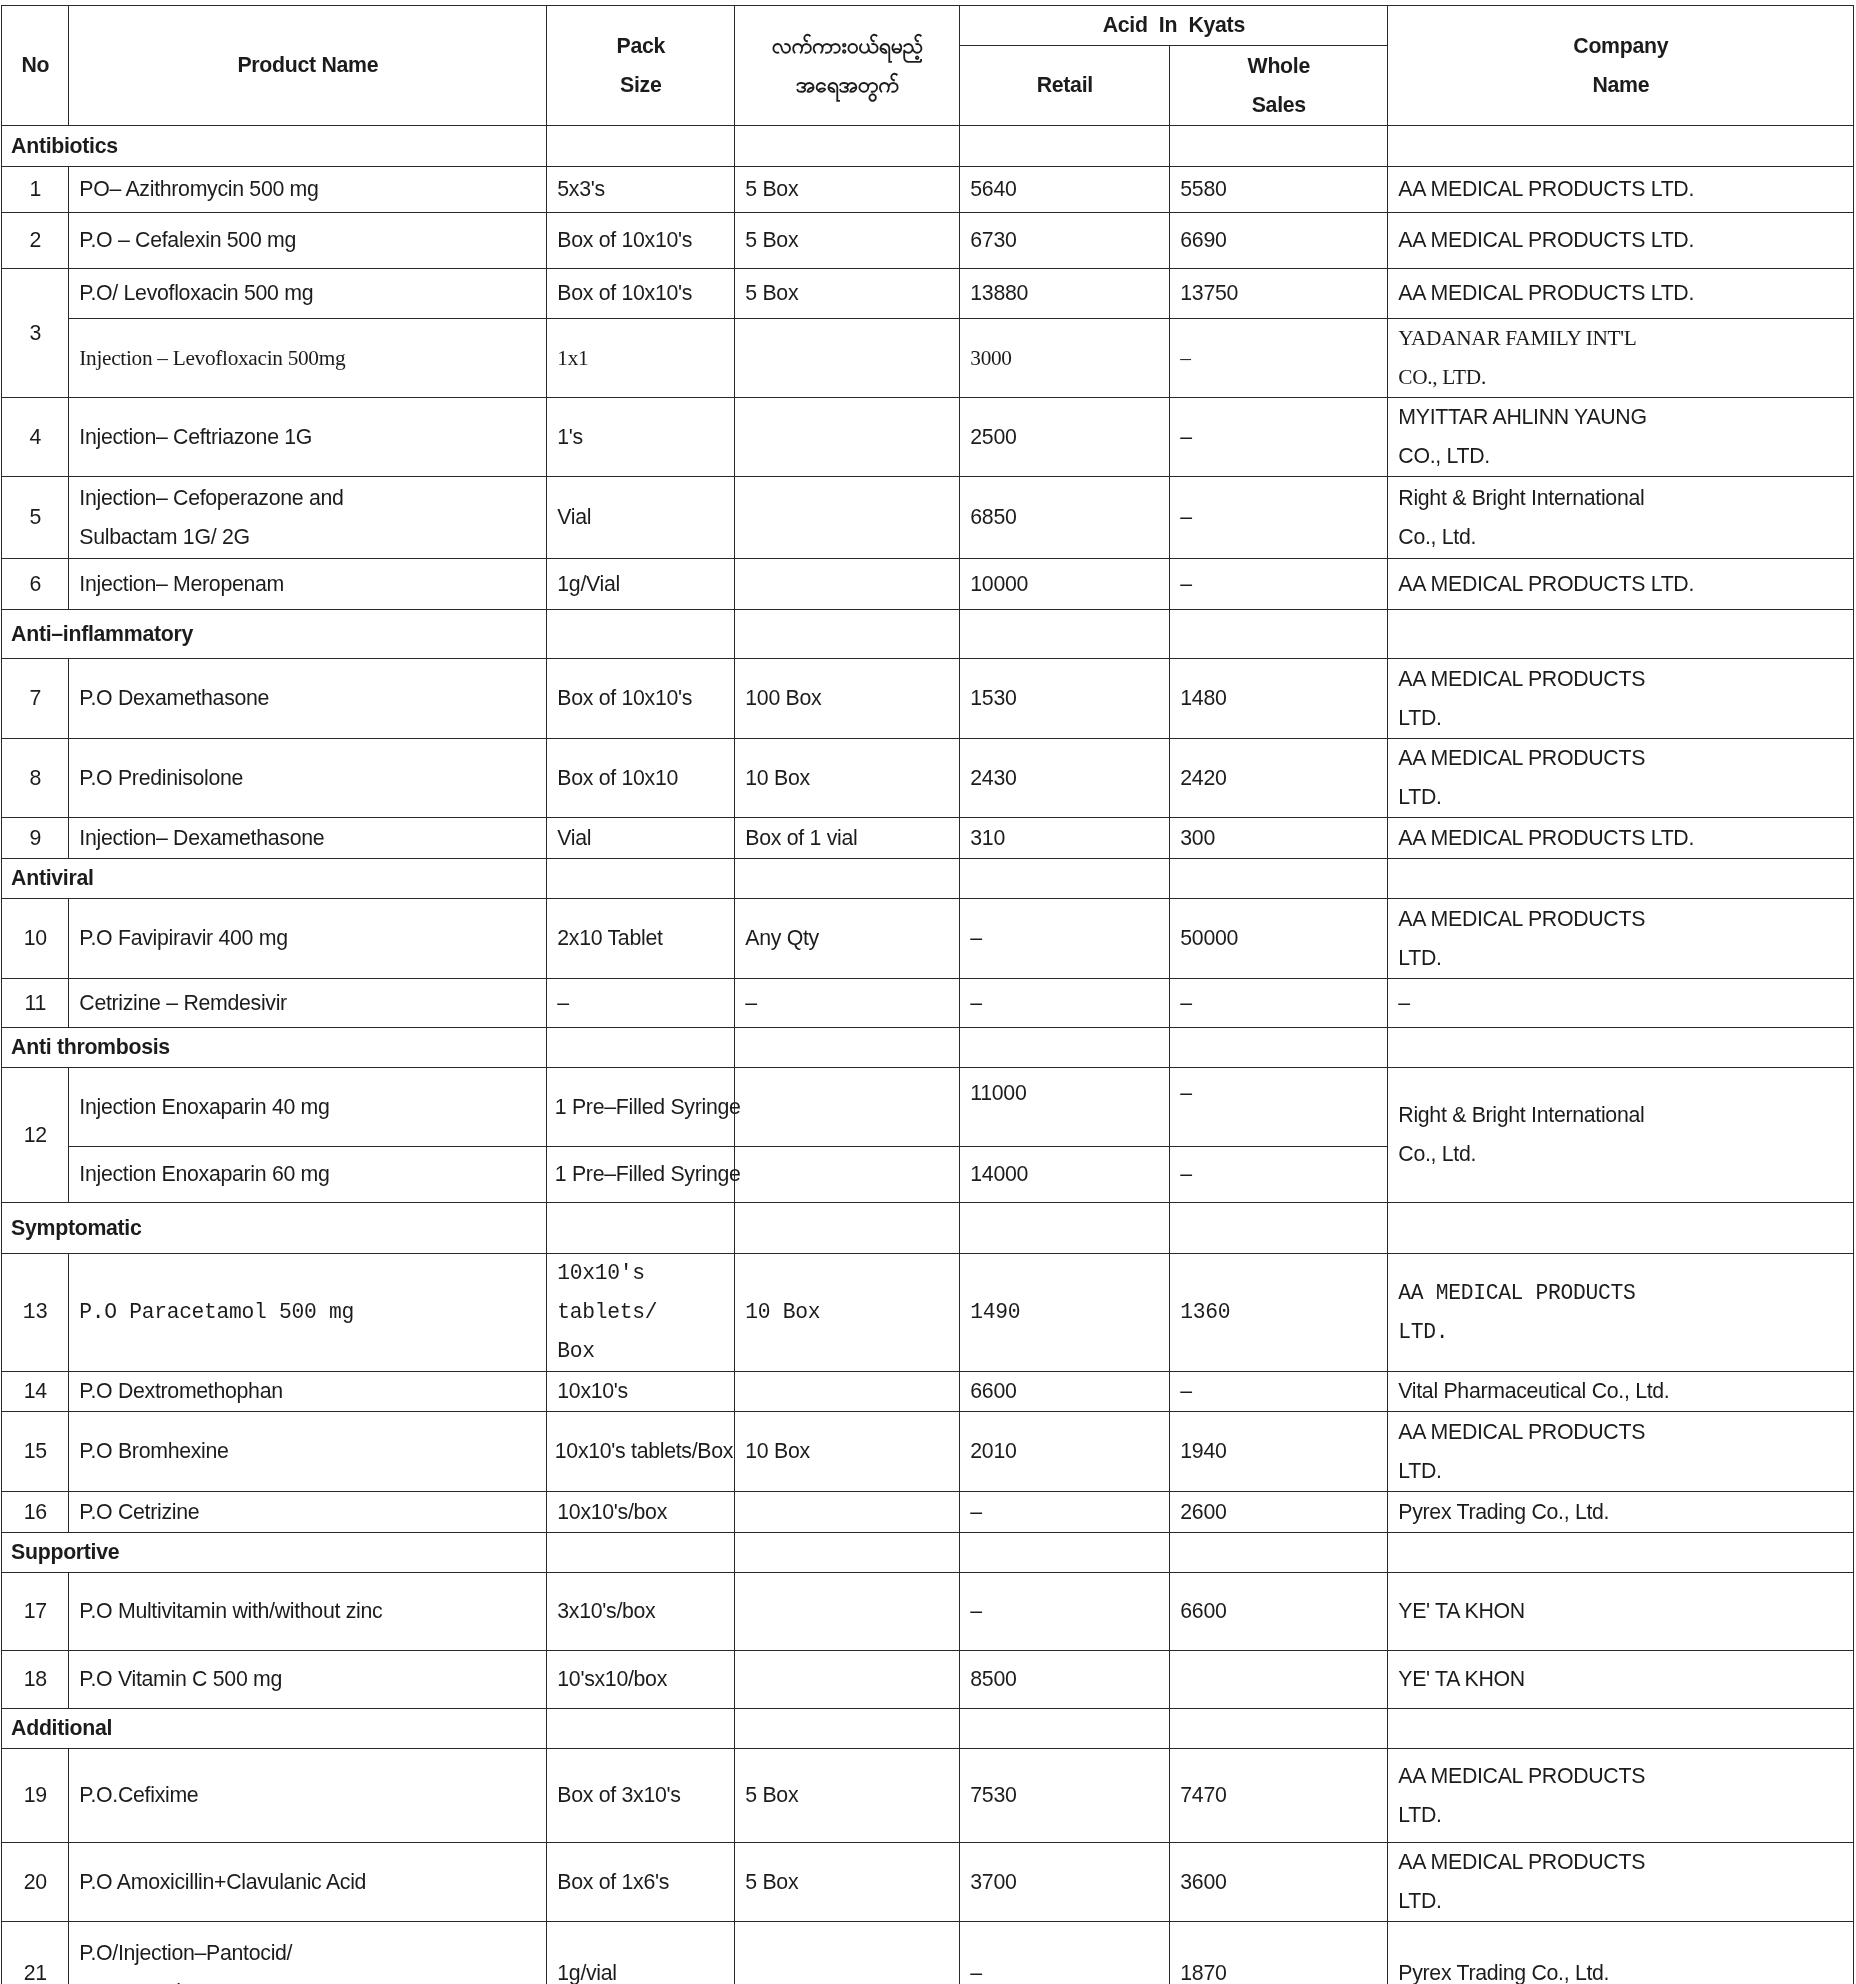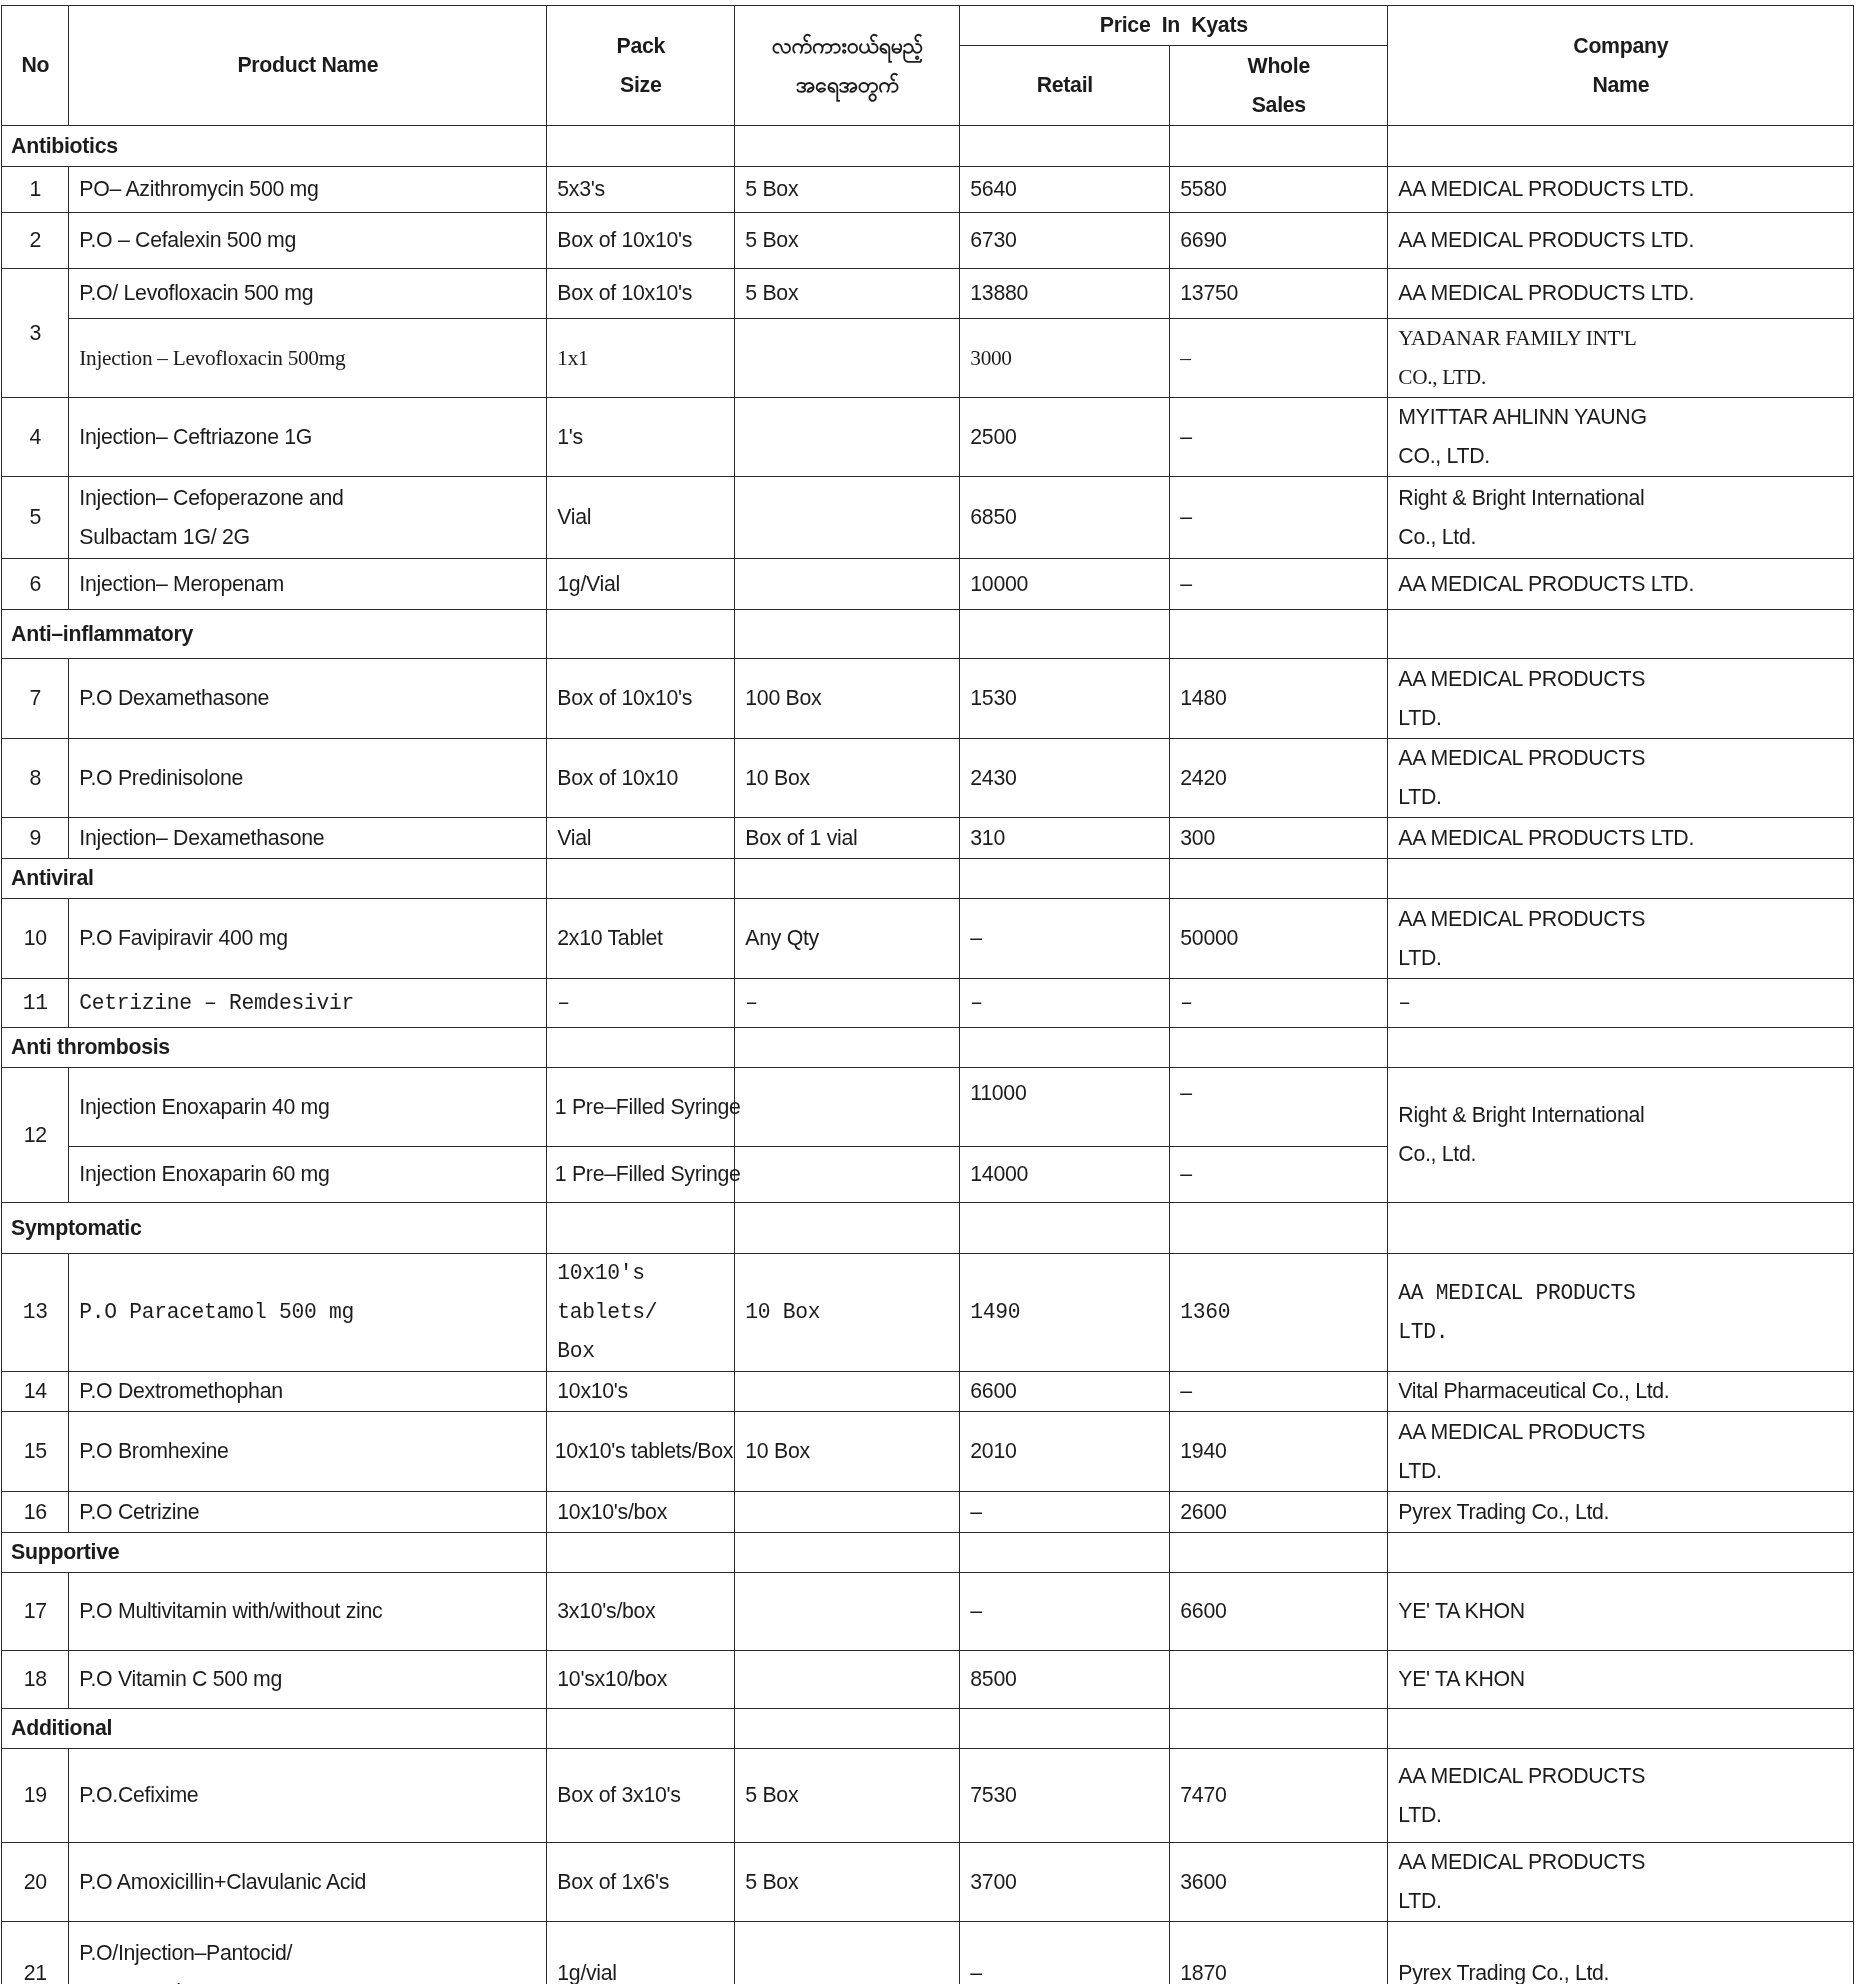--- a/index.html
+++ b/index.html
@@ -46,21 +46,21 @@
       <th rowspan="2">No</th>
       <th rowspan="2">Product Name</th>
       <th rowspan="2" class="lines">
         <span>Pack</span>
         <span>Size</span>
       </th>
       <th rowspan="2" class="lines burmese">
         <span>လက်ကားဝယ်ရမည့်</span>
         <span>အရေအတွက်</span>
       </th>
-      <th colspan="2" style="white-space:pre">Price  In  Kyats</th>
+      <th colspan="2" style="white-space:pre">Acid  In  Kyats</th>
       <th rowspan="2" class="lines">
         <span>Company</span>
         <span>Name</span>
       </th>
     </tr>
     <tr style="height:80px">
       <th>Retail</th>
       <th class="lines">
         <span>Whole</span>
         <span>Sales</span>
@@ -256,21 +256,21 @@
           <span>2x10 Tablet</span>
         </td>
         <td>Any Qty</td>
         <td>–</td>
         <td>50000</td>
         <td class="lines">
           <span>AA MEDICAL PRODUCTS</span>
           <span>LTD.</span>
         </td>
       </tr>
-      <tr style="height: 49px; font-family: Liberation Mono, monospace;">
+      <tr style="height: 49px;">
         <td class="no">11</td>
         <td class="lines">
           <span>Cetrizine – Remdesivir</span>
         </td>
         <td class="lines">
           <span>–</span>
         </td>
         <td>–</td>
         <td>–</td>
         <td>–</td>

